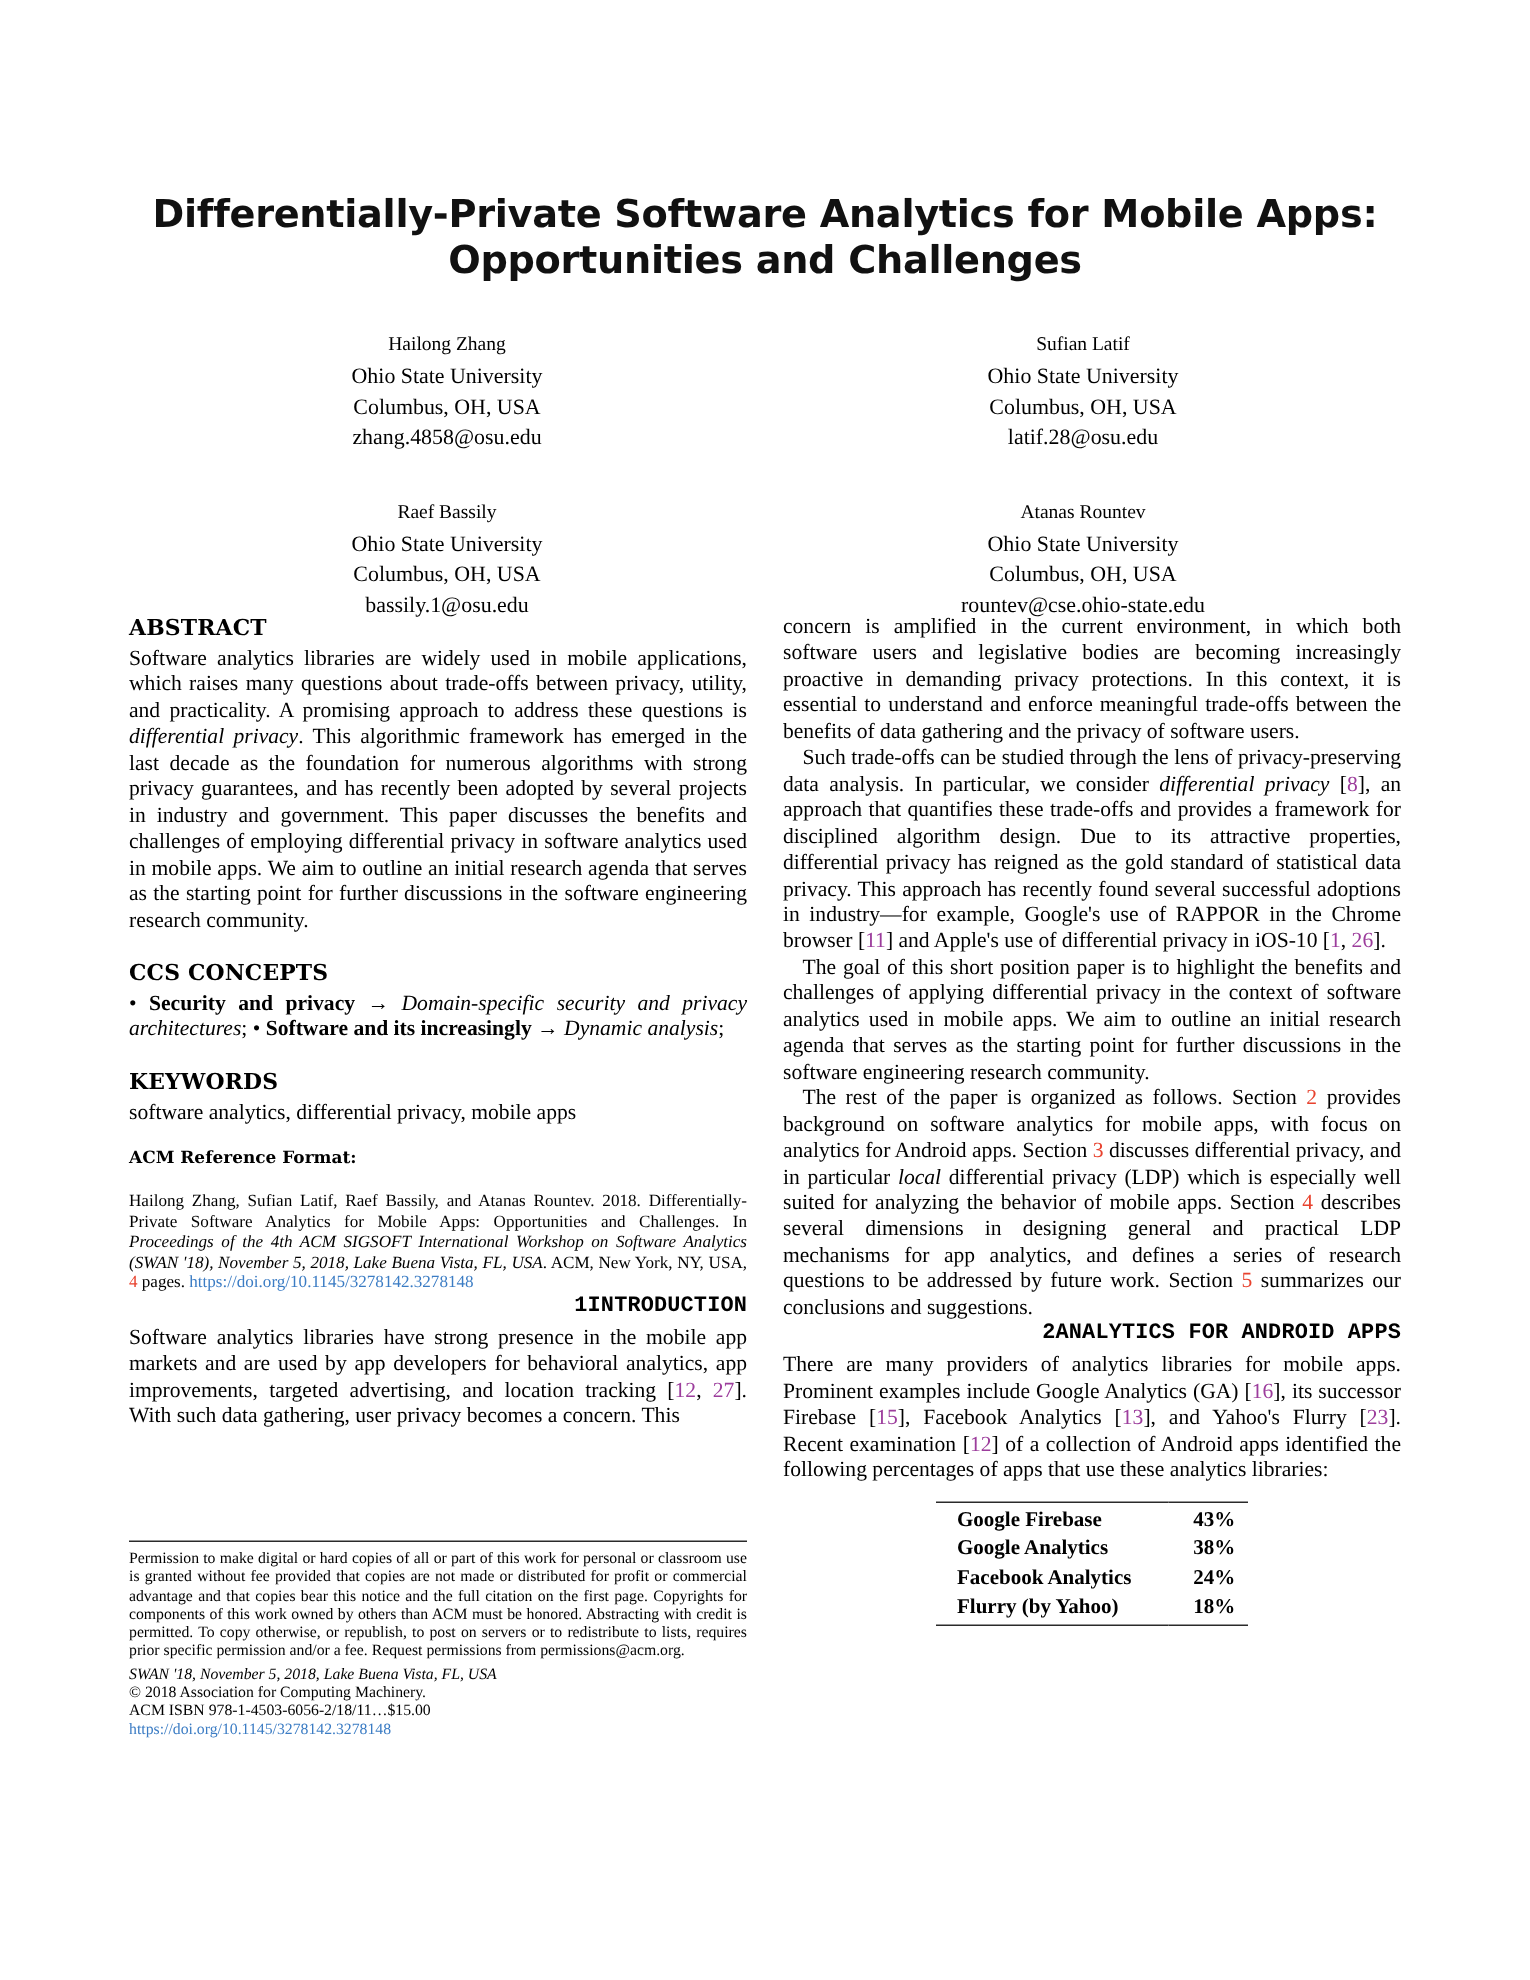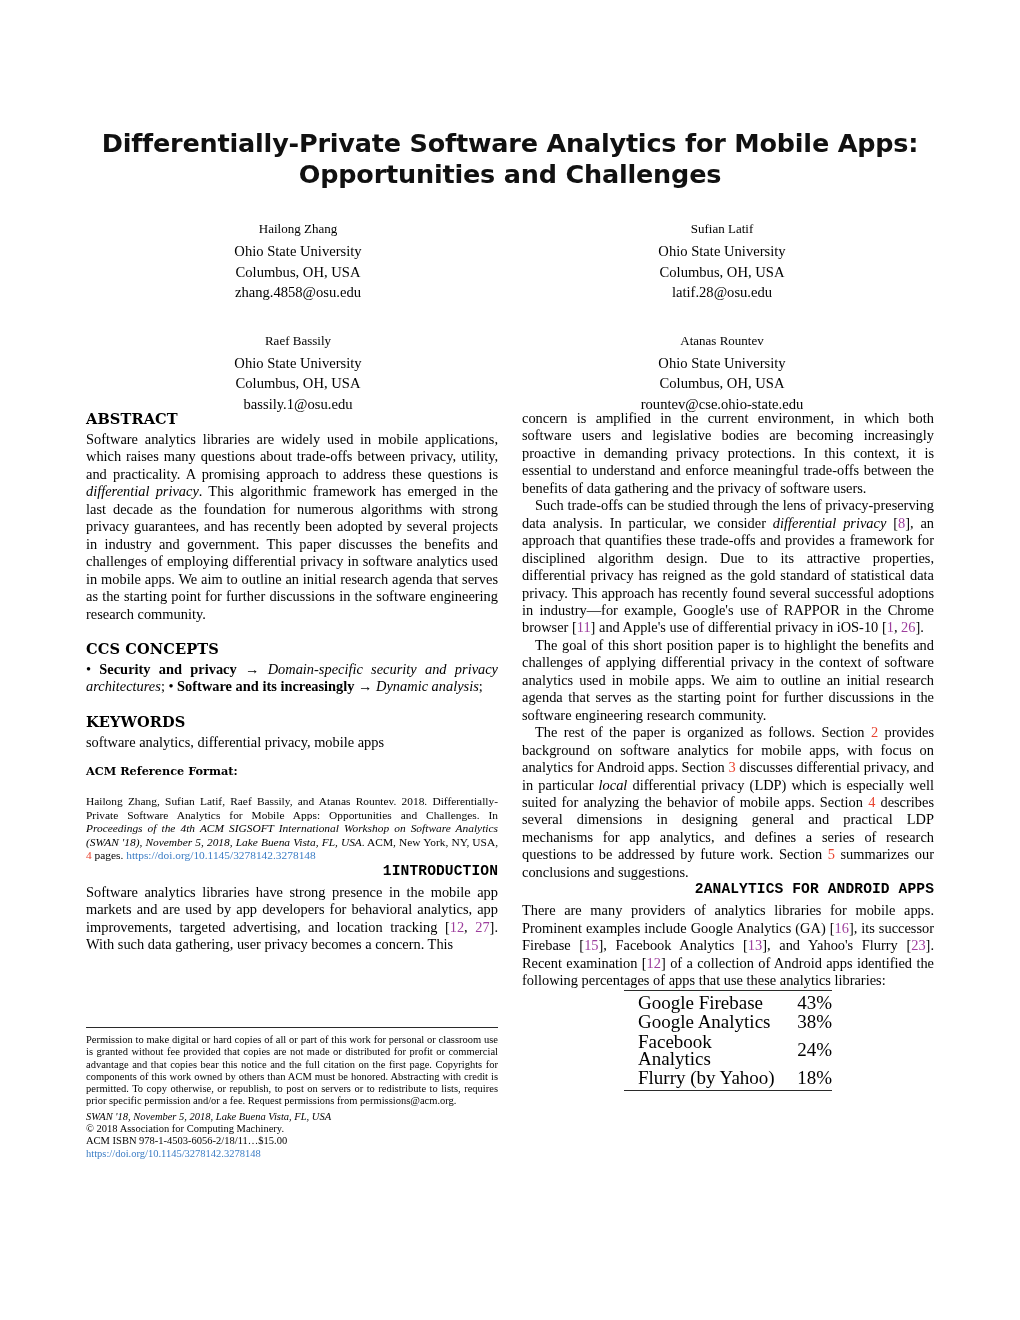--- a/index.html
+++ b/index.html
@@ -143,24 +143,25 @@
     border-top: 1.1px solid #2a2a2a;
     margin: 0 0 6px 0;
     width: 412px;
   }
   .footnote .fn-body { margin-bottom: 3px; }
   .footnote .fn-line { display: block; }
   .footnote .fn-line.it { font-style: italic; }
 
   
   .stat-table {
-    margin: 0 auto 9px auto;
+    margin: 11px auto 9px auto;
     border-collapse: collapse;
-    font-size: 19px;
+    font-size: 14px;
     width: 208px;
+    font-weight: bold;
   }
   .stat-table td {
     padding: 1.2px 0;
     line-height: 17.2px;
   }
   .stat-table td.label { text-align: left; padding-left: 14px; }
   .stat-table td.value { text-align: left; padding-left: 16px; }
   .stat-table .topline td { border-top: 1.1px solid #2a2a2a; padding-top: 3px; }
   .stat-table .botline td { border-bottom: 1.1px solid #2a2a2a; padding-bottom: 3px; }
   .mt { margin-top: 16px; }

